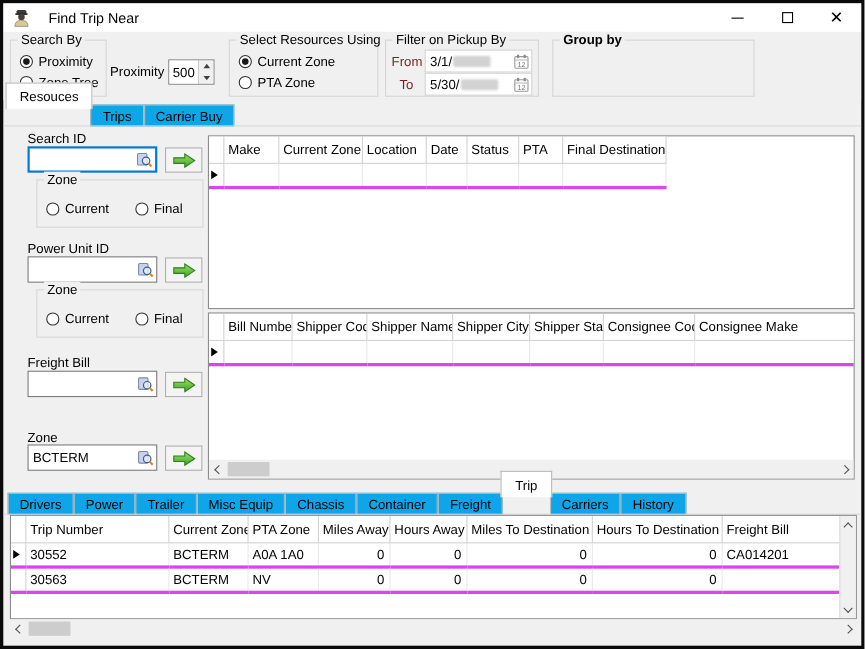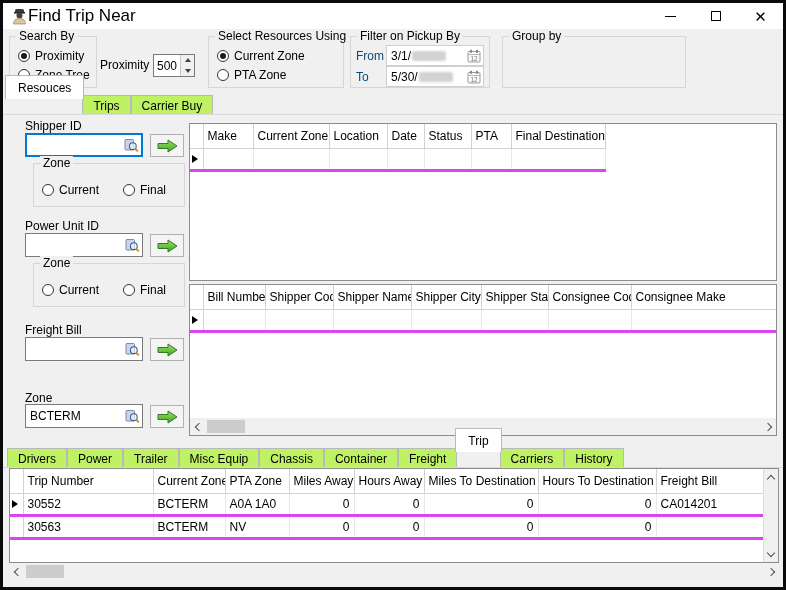--- a/index.html
+++ b/index.html
@@ -6,21 +6,21 @@
   html,body { background:#c8c8c8; }
   body { font-family:"Liberation Sans","DejaVu Sans",sans-serif; font-size:12px; color:#000; }
 
   .window { position:relative; width:786px; height:590px; background:#f0f0f0;
             border:3px solid #0a0a0a; overflow:hidden; }
 
   
   .titlebar { position:absolute; left:0; top:0; width:780px; height:26px; background:#fff;
               display:flex; align-items:center; }
   .titlebar .app-icon { margin-left:8px; width:17px; height:17px; }
-  .titlebar .title { margin-left:0; font-size:17px; }
+  .titlebar .title { margin-left:16px; font-size:13px; }
   .win-controls { margin-left:auto; display:flex; height:100%; }
   .win-btn { width:45px; height:100%; display:flex; align-items:center; justify-content:center; }
   .glyph-min { width:11px; height:0; border-bottom:1px solid #000; }
   .glyph-max { width:10px; height:10px; border:1px solid #000; }
   .glyph-close { font-size:15px; line-height:1; font-weight:400; }
 
   
   .toppanel { position:absolute; left:0; top:26px; width:780px; height:62px; background:#f0f0f0; }
   .gbox { position:absolute; border:1px solid #d6d6d6; }
   .glabel { position:absolute; top:-8px; left:6px; background:#f0f0f0; padding:0 3px; white-space:nowrap; }
@@ -29,47 +29,47 @@
   .radio { width:12px; height:12px; border:1px solid #333; border-radius:50%; background:#fff;
            display:inline-flex; align-items:center; justify-content:center; flex:0 0 auto; }
   .radio.checked::after { content:""; width:6px; height:6px; border-radius:50%; background:#1a1a1a; }
   .radio.disabled { border-color:#b4b4b4; }
   .radio.disabled.checked::after { background:#b4b4b4; }
   .dis-label { color:#a6a6a6; }
 
   #gb-search   { left:6px;   top:7px; width:88px;  height:52px;text-align:right; }
   #gb-select   { left:205px; top:7px; width:136px; height:52px; }
   #gb-filter   { left:347px; top:7px; width:140px; height:52px; }
-  #gb-groupby  { left:499px; top:7px; width:184px; height:52px; }
+  #gb-groupby  { left:499px; top:7px; width:184px; height:52px;font-weight:bold; }
 
   .prox-label { position:absolute; left:97px; top:29px; }
   .spinbox { position:absolute; left:150px; top:25px; width:42px; height:23px; background:#fff;
              border:1px solid #7a7a7a; display:flex; }
   .spinbox input { border:0; outline:0; width:26px; font:12px "Liberation Sans",sans-serif; padding-left:3px; }
   .spinner { width:14px; border-left:1px solid #c8c8c8; display:flex; flex-direction:column; }
   .spin-btn { flex:1; background:#f0f0f0; display:flex; align-items:center; justify-content:center; }
   .tri-up   { width:0; height:0; border-left:3px solid transparent; border-right:3px solid transparent; border-bottom:4px solid #404040; }
   .tri-down { width:0; height:0; border-left:3px solid transparent; border-right:3px solid transparent; border-top:4px solid #404040; }
 
   .filter-body { position:absolute; inset:8px 5px 3px 5px; display:flex; flex-direction:column; justify-content:space-between; }
   .date-row { display:flex; align-items:center; height:21px; }
-  .date-label { width:30px; text-align:left; color:#0c4a6e; padding-right:3px; }
+  .date-label { width:30px; text-align:center; color:#7f1d1d; padding-right:3px; }
   .date-field { flex:1; height:21px; background:#fff; border:1px solid #cfcfcf; display:flex; align-items:center; padding:0 2px 0 4px; }
   .date-text { white-space:nowrap; }
   .redact { display:inline-block; width:34px; height:10px; background:#d2d2d2; border-radius:2px; margin-left:1px; filter:blur(1px); }
   .cal-icon { margin-left:auto; }
 
   .groupby-body { position:absolute; inset:10px 4px 3px 10px; display:grid;
                   grid-template-columns:88px 1fr; grid-auto-rows:1fr; align-items:center; }
 
   
   .tabstrip { position:absolute; display:flex; align-items:flex-end; }
   #main-tabs { left:4px; top:88px; height:24px; }
   #bottom-tabs { left:4px; top:441px; height:24px; }
-  .tab { background:#bef264; border:1px solid #b9b9b9; border-bottom:0; padding:3px 10px 4px;
+  .tab { background:#0ea5e9; border:1px solid #b9b9b9; border-bottom:0; padding:3px 10px 4px;
          margin-right:0; height:20px; white-space:nowrap; }
   .tab.active { background:#fff; height:24px; padding-top:5px; position:relative; z-index:3; border-bottom:0;
                 margin:16px -2px; padding-left:12px; padding-right:12px; }
   .tabpage-line { position:absolute; left:0; top:111px; width:780px; height:0; border-top:1px solid #d9d9d9; }
   .bottom-line  { position:absolute; left:0; top:464px; width:780px; height:0; border-top:1px solid #d9d9d9; }
 
   
   .fld-label { position:absolute; white-space:nowrap; }
   .textbox { position:absolute; width:118px; height:24px; background:#fff; border:1px solid #7a7a7a;
              display:flex; align-items:center; }
@@ -231,21 +231,21 @@
     </div>
   </div>
 
   <div class="tabstrip" id="main-tabs">
     <div class="tab active">Resouces</div>
     <div class="tab">Trips</div>
     <div class="tab">Carrier Buy</div>
   </div>
   <div class="tabpage-line"></div>
 
-  <span class="fld-label" style="left:22px; top:116px;">Shipper ID</span>
+  <span class="fld-label" style="left:22px; top:116px;">Search ID</span>
   <div class="textbox focused" style="left:22px; top:130px;">
     <input value="" style="">
     <svg class="mag" width="15" height="15" viewBox="0 0 15 15">
       <rect x="1" y="1.5" width="8.5" height="10.5" rx="1" fill="#c9d4ea" stroke="#7a89a8"></rect>
       <circle cx="8.8" cy="8.2" r="3.4" fill="#eef3fb" fill-opacity="0.7" stroke="#3c5d95" stroke-width="1.1"></circle>
       <line x1="11.2" y1="10.7" x2="13.8" y2="13.4" stroke="#e08a1a" stroke-width="2"></line>
     </svg>
   </div>
   <div class="go-btn" style="left:147px; top:131px;">
     <svg width="21" height="14" viewBox="0 0 21 14">

